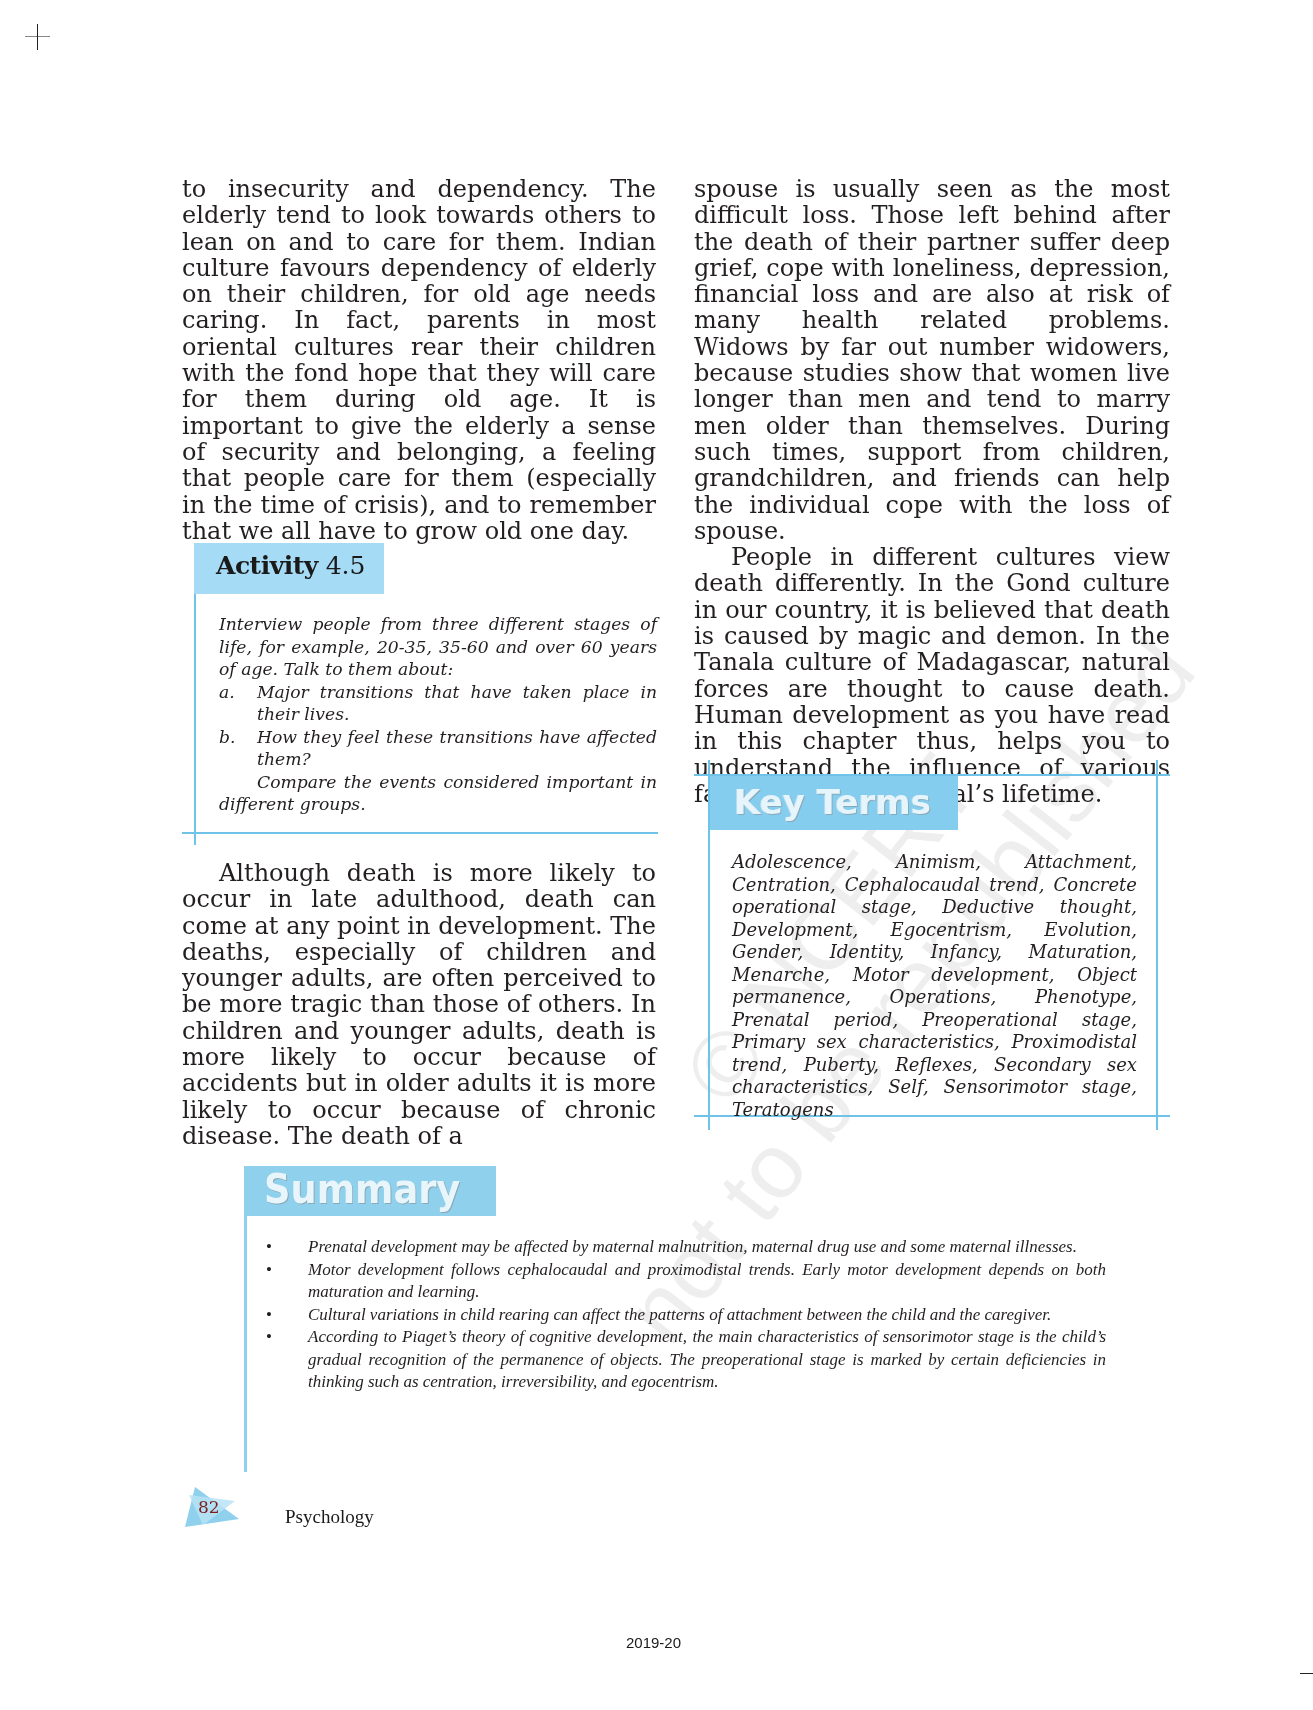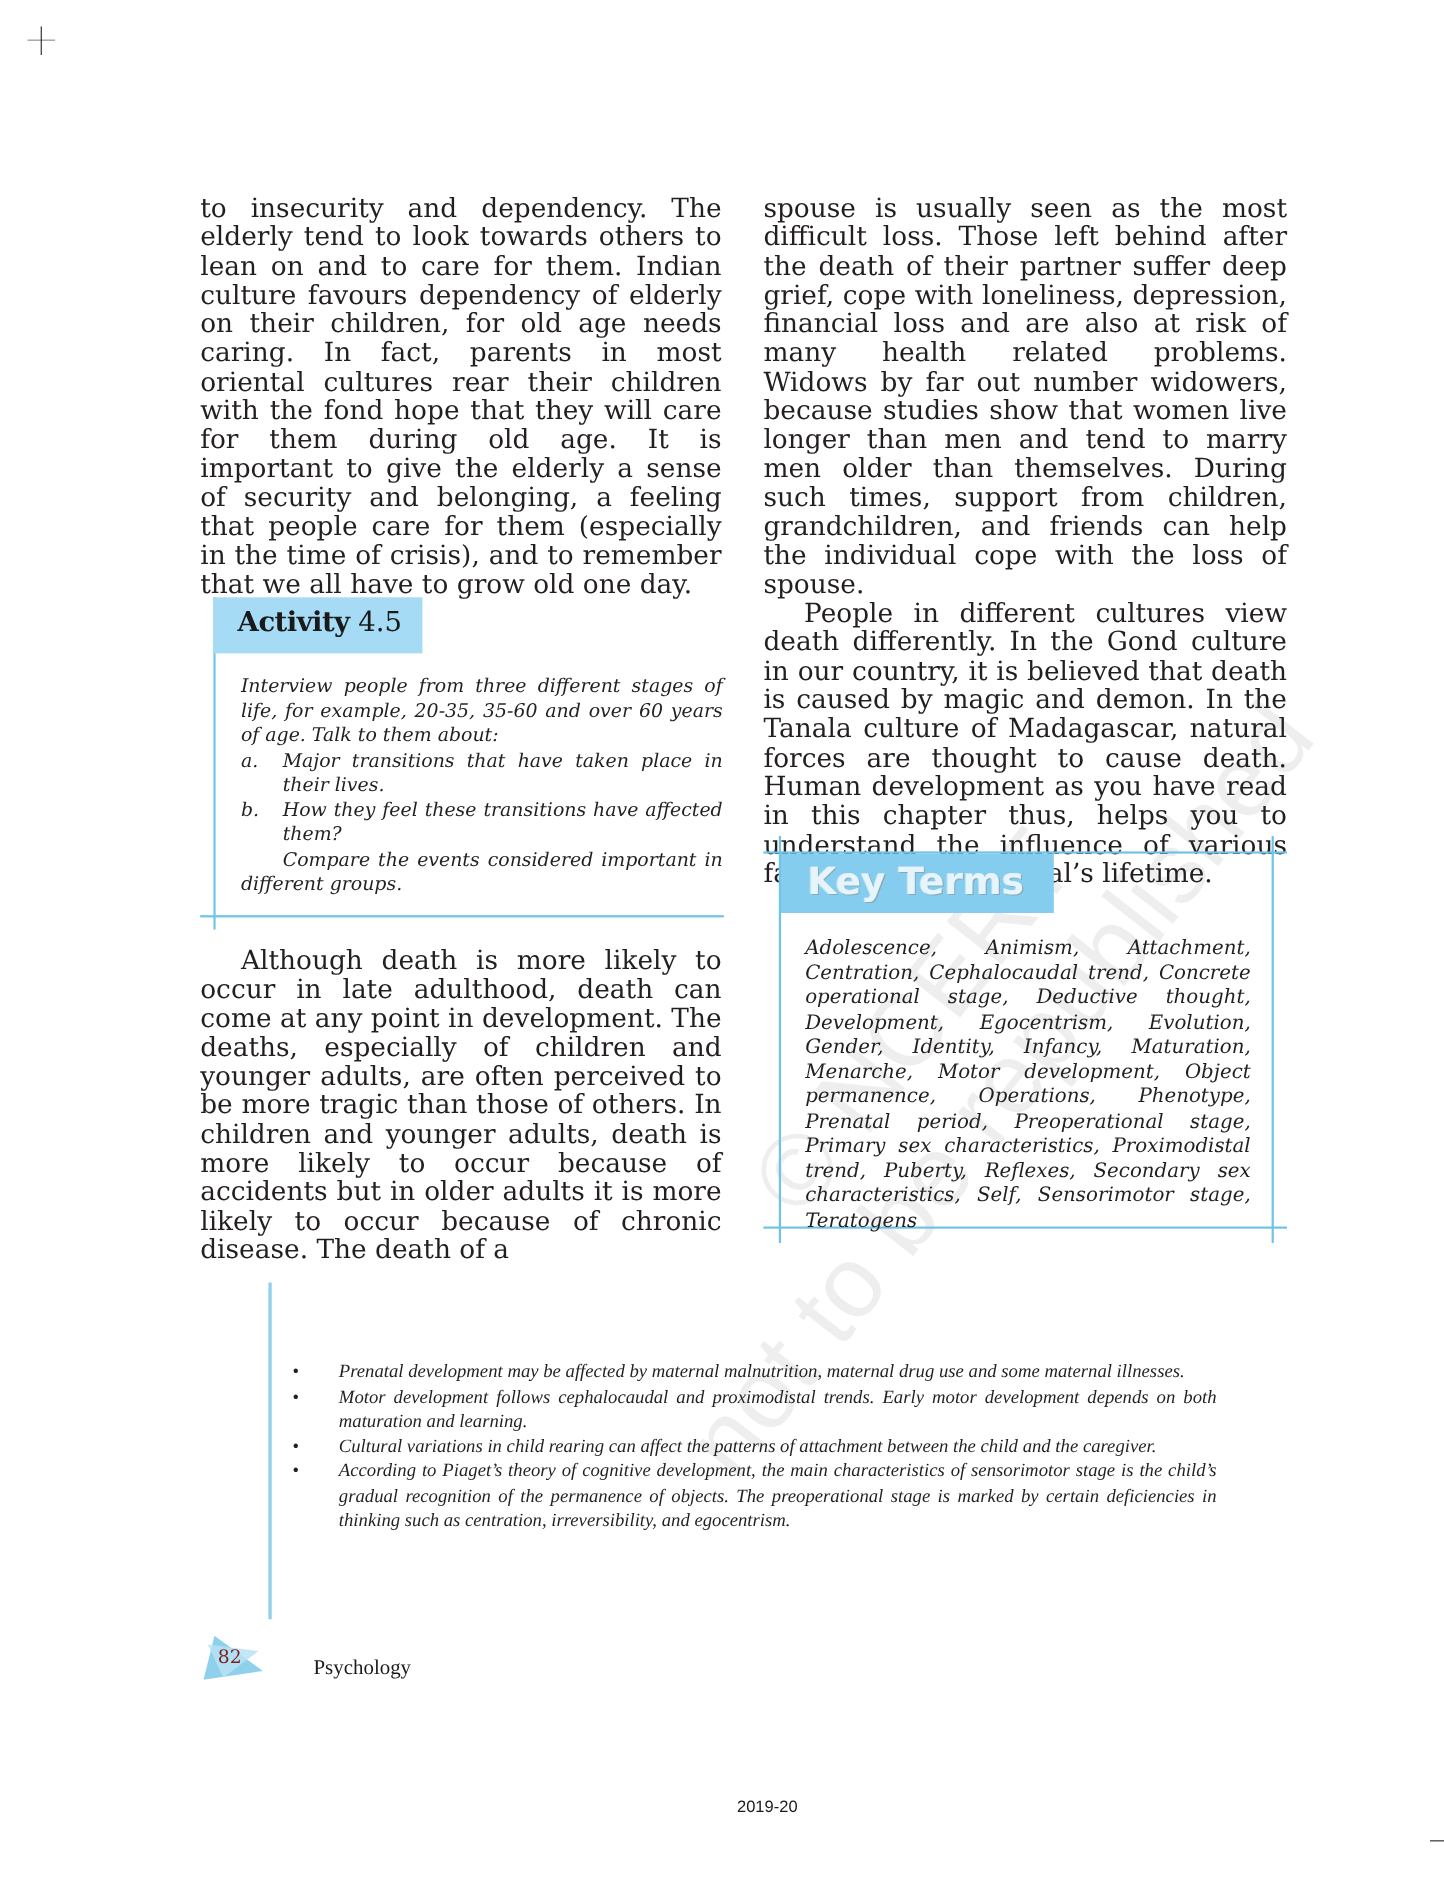--- a/index.html
+++ b/index.html
@@ -47,21 +47,21 @@
         text-shadow: 1px 1px 0 #8aa9b8; transform: scaleX(0.92); transform-origin: left; }
   .summary ul { position: absolute; left: 22px; top: 70px; width: 840px; margin: 0; padding: 0; list-style: none;
         font-style: italic; font-size: 17px; line-height: 22.5px; font-family: "Liberation Serif", serif; text-align: justify; }
   .summary li { position: relative; padding-left: 42px; }
   .summary li .bullet { position: absolute; left: 0; top: 0; font-style: normal; }
 
   
   .pagemark { position: absolute; left: 183px; top: 1487px; width: 56px; height: 40px; }
   .pagenum { position: absolute; left: 198px; top: 1497px; font-size: 17px; font-family: "DejaVu Serif", serif; color: #7f1d1d; }
   .booktitle { position: absolute; left: 285px; top: 1506px; font-size: 19px; font-family: "Liberation Serif", serif; color: #1a1a1a; }
-  .year { position: absolute; left: 626px; top: 1634px; font-size: 15px; font-family: "Liberation Sans", sans-serif; color: #1a1a1a; margin-left: 44px; }
+  .year { position: absolute; left: 626px; top: 1634px; font-size: 15px; font-family: "Liberation Sans", sans-serif; color: #1a1a1a; }
 
   
   .watermark { position: absolute; left: 440px; top: 860px; transform: rotate(-52deg); transform-origin: center;
         font-family: "Liberation Sans", sans-serif; font-size: 92px; line-height: 100px; color: rgba(160,160,160,0.18);
         white-space: nowrap; pointer-events: none; text-align: center; }
 </style>
 </head>
 <body>
 
 <div class="crop-tl"></div>
@@ -115,20 +115,23 @@
   <div class="ht"></div>
   <div class="hb"></div>
   <div class="head">
     <div class="head-title">Key Terms</div>
   </div>
   <div class="body">Adolescence, Animism, Attachment, Centration, Cephalocaudal trend, Concrete operational stage, Deductive thought, Development, Egocentrism, Evolution, Gender, Identity, Infancy, Maturation, Menarche, Motor development, Object permanence, Operations, Phenotype, Prenatal period, Preoperational stage, Primary sex characteristics, Proximodistal trend, Puberty, Reflexes, Secondary sex characteristics, Self, Sensorimotor stage, Teratogens</div>
 </div>
 
 <div class="summary">
   <div class="vl"></div>
+  <div class="head">
+    <div class="head-title">Summary</div>
+  </div>
   <ul>
     <li>
       <span class="bullet">•</span>
       <span>Prenatal development may be affected by maternal malnutrition, maternal drug use and some maternal illnesses.</span>
     </li>
     <li>
       <span class="bullet">•</span>
       <span>Motor development follows cephalocaudal and proximodistal trends. Early motor development depends on both maturation and learning.</span>
     </li>
     <li>

